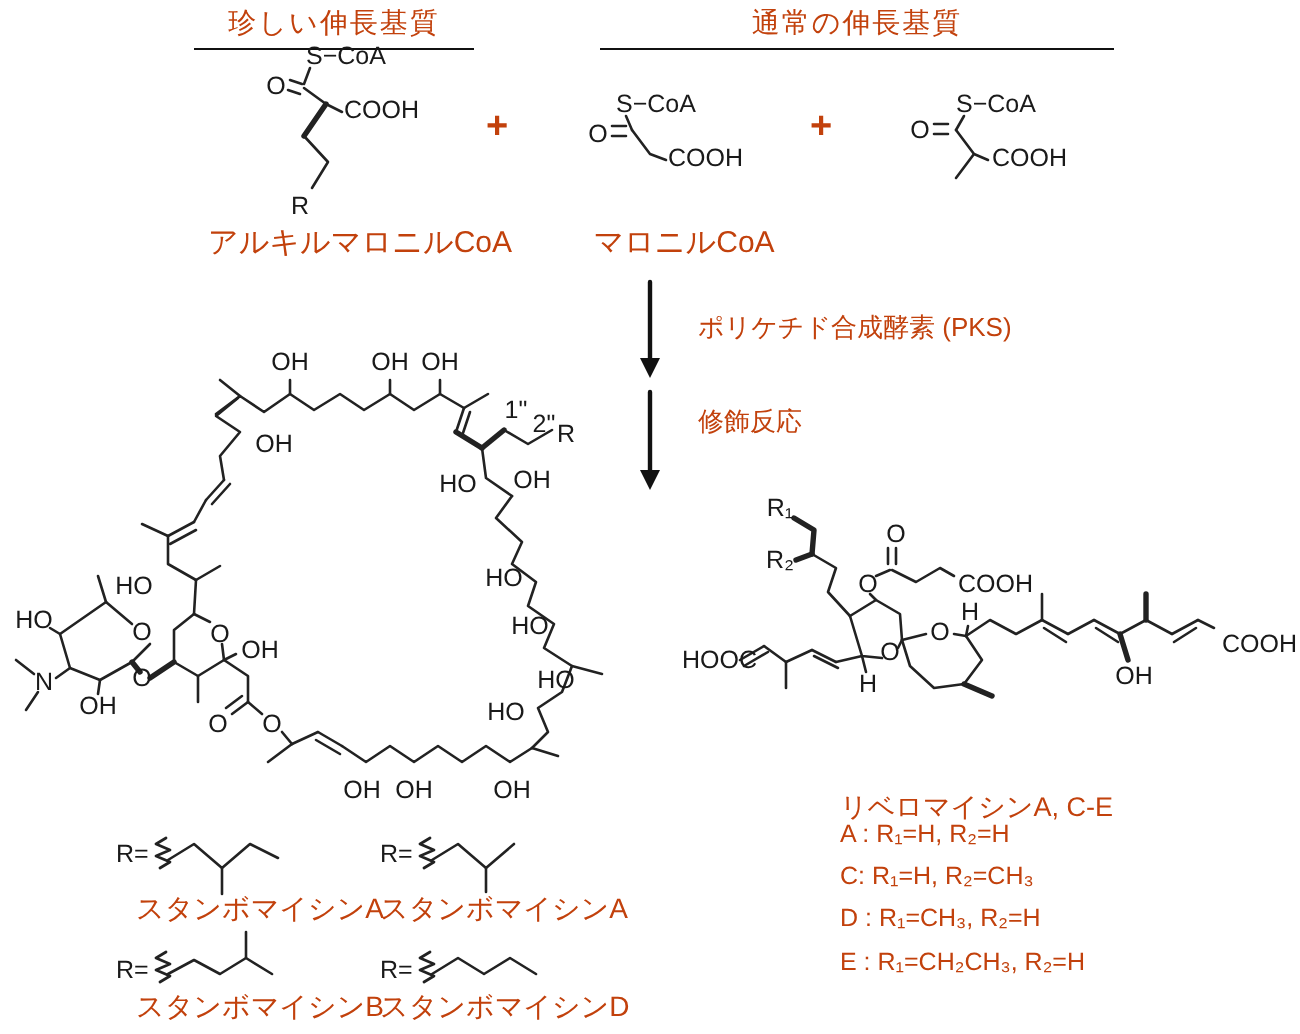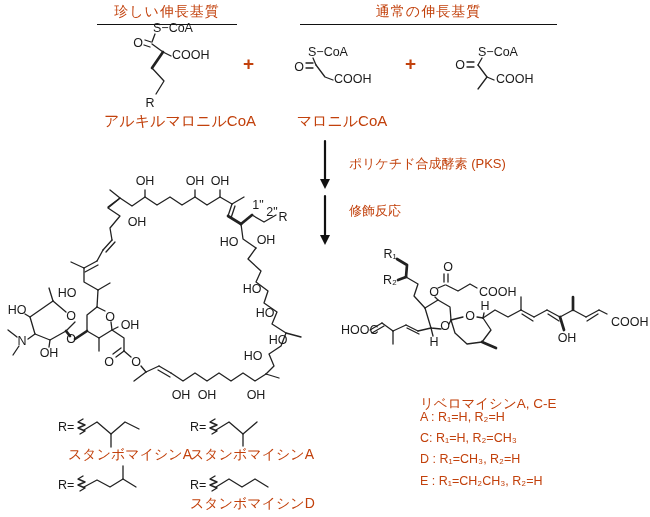--- a/index.html
+++ b/index.html
@@ -39,20 +39,21 @@
   <div class="abs arrlabel" style="left:349px;top:202px;">修飾反応</div>
 
   <div class="abs" style="left:420px;top:382px;font-size:13.5px;margin-top:13px;">リベロマイシンA, C-E</div>
   <div class="abs vline" style="left:420px;top:410px;">A : R₁=H, R₂=H</div>
   <div class="abs vline" style="left:420px;top:431px;">C: R₁=H, R₂=CH₃</div>
   <div class="abs vline" style="left:420px;top:452px;">D : R₁=CH₃, R₂=H</div>
   <div class="abs vline" style="left:420px;top:474px;">E : R₁=CH₂CH₃, R₂=H</div>
 
   <div class="abs jlabel" style="left:68px;top:446px;">スタンボマイシンA</div>
   <div class="abs jlabel" style="left:190px;top:446px;">スタンボマイシンA</div>
+  <div class="abs jlabel" style="left:68px;top:495px;">スタンボマイシンB</div>
   <div class="abs jlabel" style="left:190px;top:495px;">スタンボマイシンD</div>
 
   <svg width="650" height="517" viewBox="0 0 650 517">
 
     <g>
       <line class="arrow" x1="325" y1="141" x2="325" y2="180"></line>
       <polygon points="320,179 330,179 325,189"></polygon>
     </g>
     <g>
       <line class="arrow" x1="325" y1="196" x2="325" y2="236"></line>

